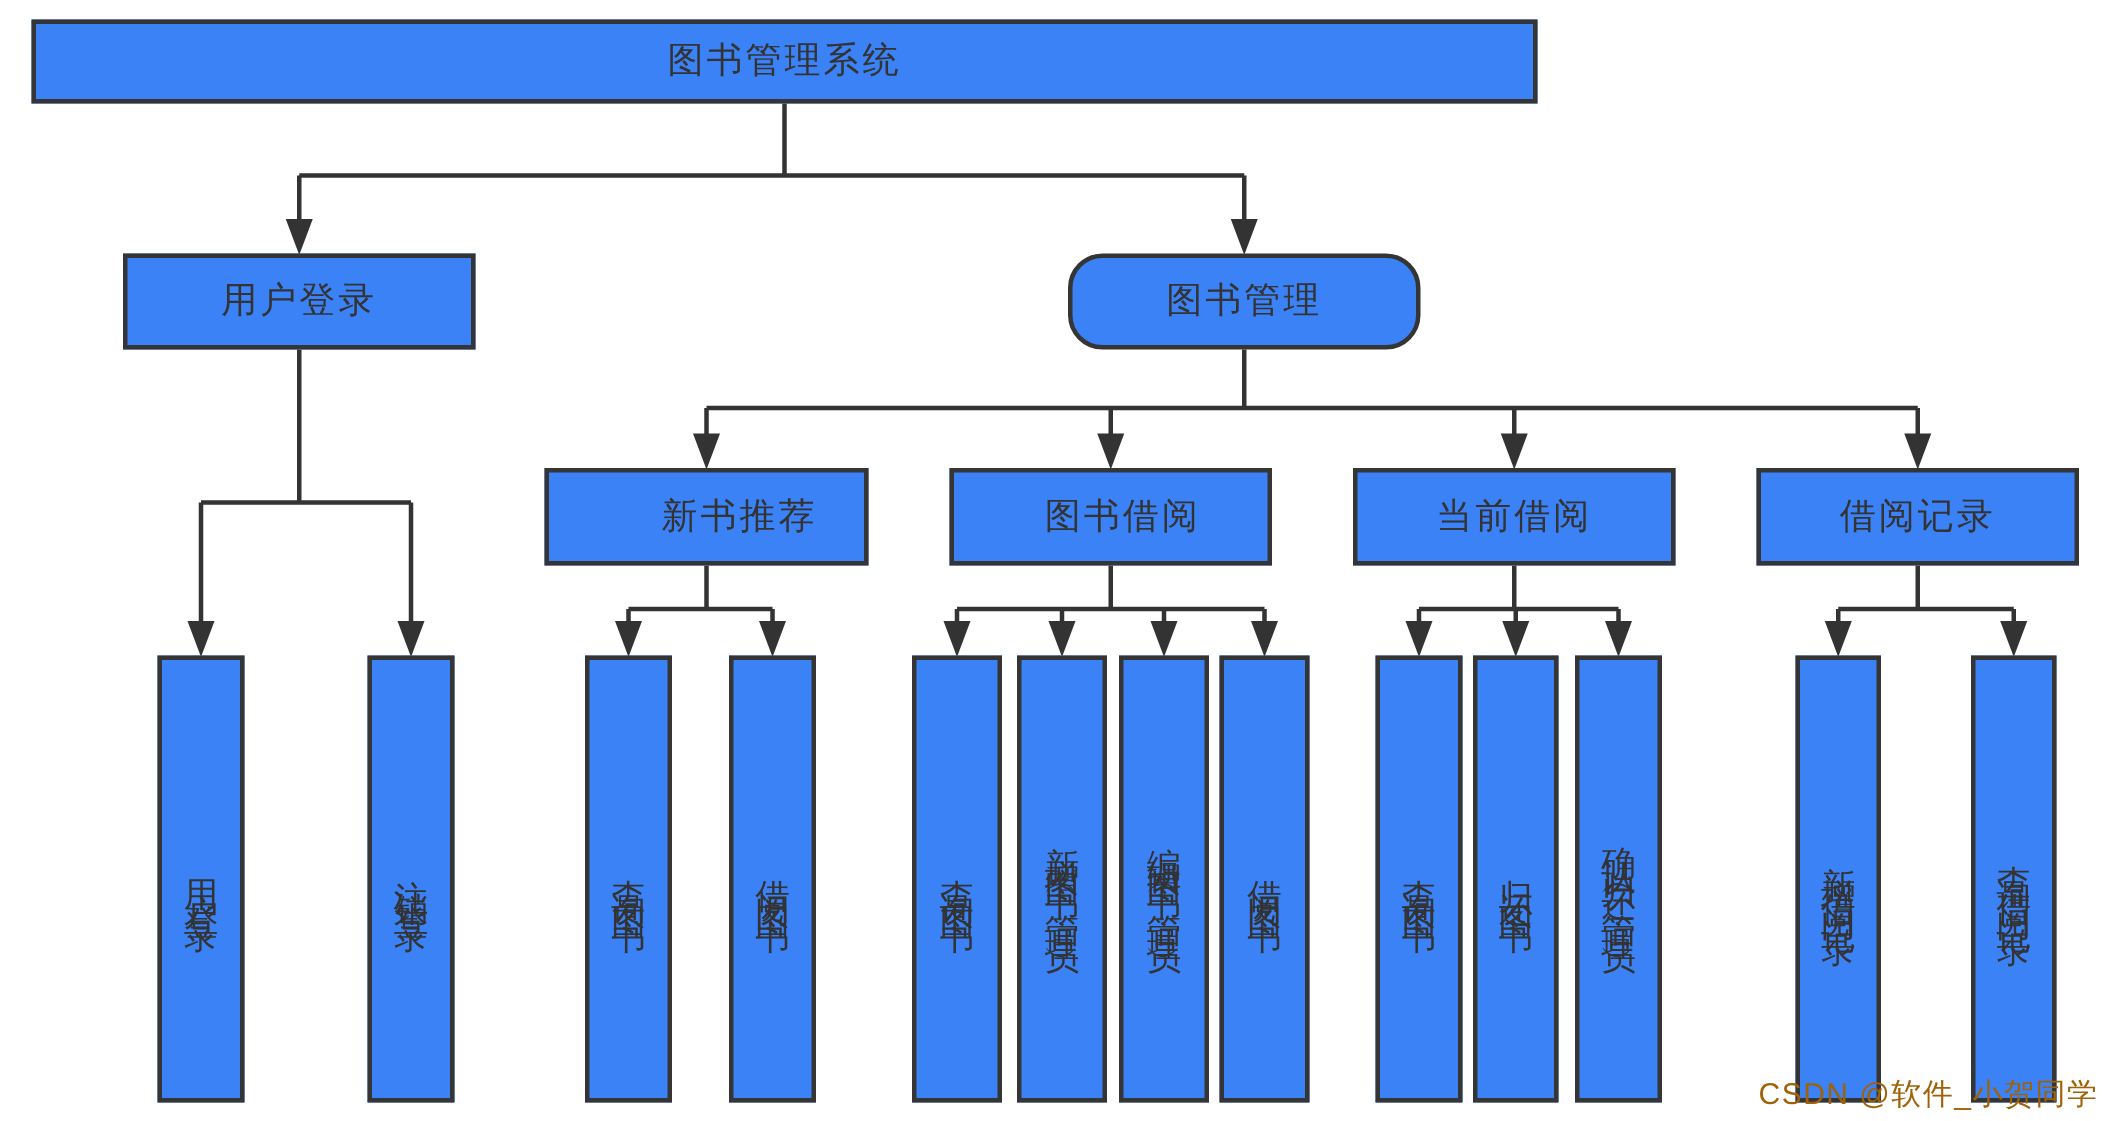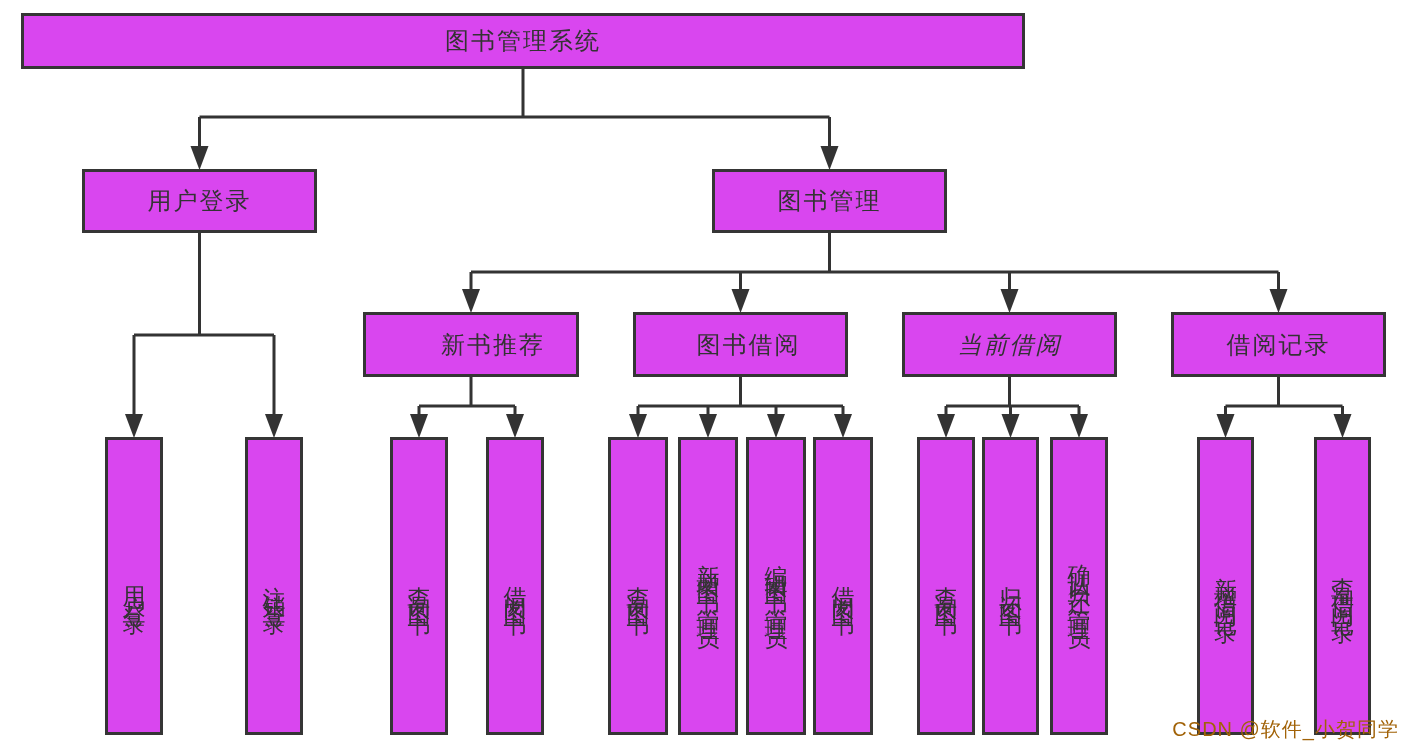--- a/index.html
+++ b/index.html
@@ -18,21 +18,21 @@
   #connectors {
     position: absolute;
     left: 0;
     top: 0;
     pointer-events: none;
   }
   .node {
     position: absolute;
     box-sizing: border-box;
     border: 3px solid #353535;
-    background: #d946ef;
+    background: #3b82f6;
     display: flex;
     align-items: center;
     justify-content: center;
     color: #333333;
   }
   .node.horizontal span {
     font-size: 24px;
     letter-spacing: 2px;
     white-space: nowrap;
     line-height: 1;
@@ -80,30 +80,30 @@
       <polygon points="1216.5,414 1234.5,414 1225.5,438" fill="#333333"></polygon>
       <polygon points="1333.5,414 1351.5,414 1342.5,438" fill="#333333"></polygon>
     </svg>
 
   <div class="node horizontal" style="left: 21px; top: 13px; width: 1004px; height: 56px; border-color: rgb(53, 53, 53);">
       <span style="color: rgb(51, 51, 51);">图书管理系统</span>
     </div>
     <div class="node horizontal" style="left: 82px; top: 169px; width: 235px; height: 64px; border-color: rgb(53, 53, 53);">
       <span style="color: rgb(51, 51, 51);">用户登录</span>
     </div>
-    <div class="node horizontal" style="left: 712px; top: 169px; width: 235px; height: 64px; border-color: rgb(53, 53, 53);">
+    <div class="node horizontal" style="left: 712px; top: 169px; width: 235px; height: 64px; border-color: rgb(53, 53, 53); border-radius: 23px;">
       <span style="color: rgb(51, 51, 51);">图书管理</span>
     </div>
     <div class="node horizontal" style="left: 363px; top: 312px; width: 216px; height: 65px; border-color: rgb(53, 53, 53); padding-left: 44px;">
       <span style="color: rgb(51, 51, 51);">新书推荐</span>
     </div>
     <div class="node horizontal" style="left: 633px; top: 312px; width: 215px; height: 65px; border-color: rgb(53, 53, 53);">
       <span style="color: rgb(51, 51, 51); margin-left: 16px;">图书借阅</span>
     </div>
-    <div class="node horizontal" style="left: 902px; top: 312px; width: 215px; height: 65px; border-color: rgb(53, 53, 53); font-style: italic;">
+    <div class="node horizontal" style="left: 902px; top: 312px; width: 215px; height: 65px; border-color: rgb(53, 53, 53);">
       <span style="color: rgb(51, 51, 51);">当前借阅</span>
     </div>
     <div class="node horizontal" style="left: 1171px; top: 312px; width: 215px; height: 65px; border-color: rgb(53, 53, 53);">
       <span style="color: rgb(51, 51, 51);">借阅记录</span>
     </div>
     <div class="node vertical" style="left: 105px; top: 437px; width: 58px; height: 298px; border-color: rgb(53, 53, 53);">
       <span style="color: rgb(51, 51, 51);">用户登录</span>
     </div>
     <div class="node vertical" style="left: 245px; top: 437px; width: 58px; height: 298px; border-color: rgb(53, 53, 53);">
       <span style="color: rgb(51, 51, 51);">注销登录</span>

